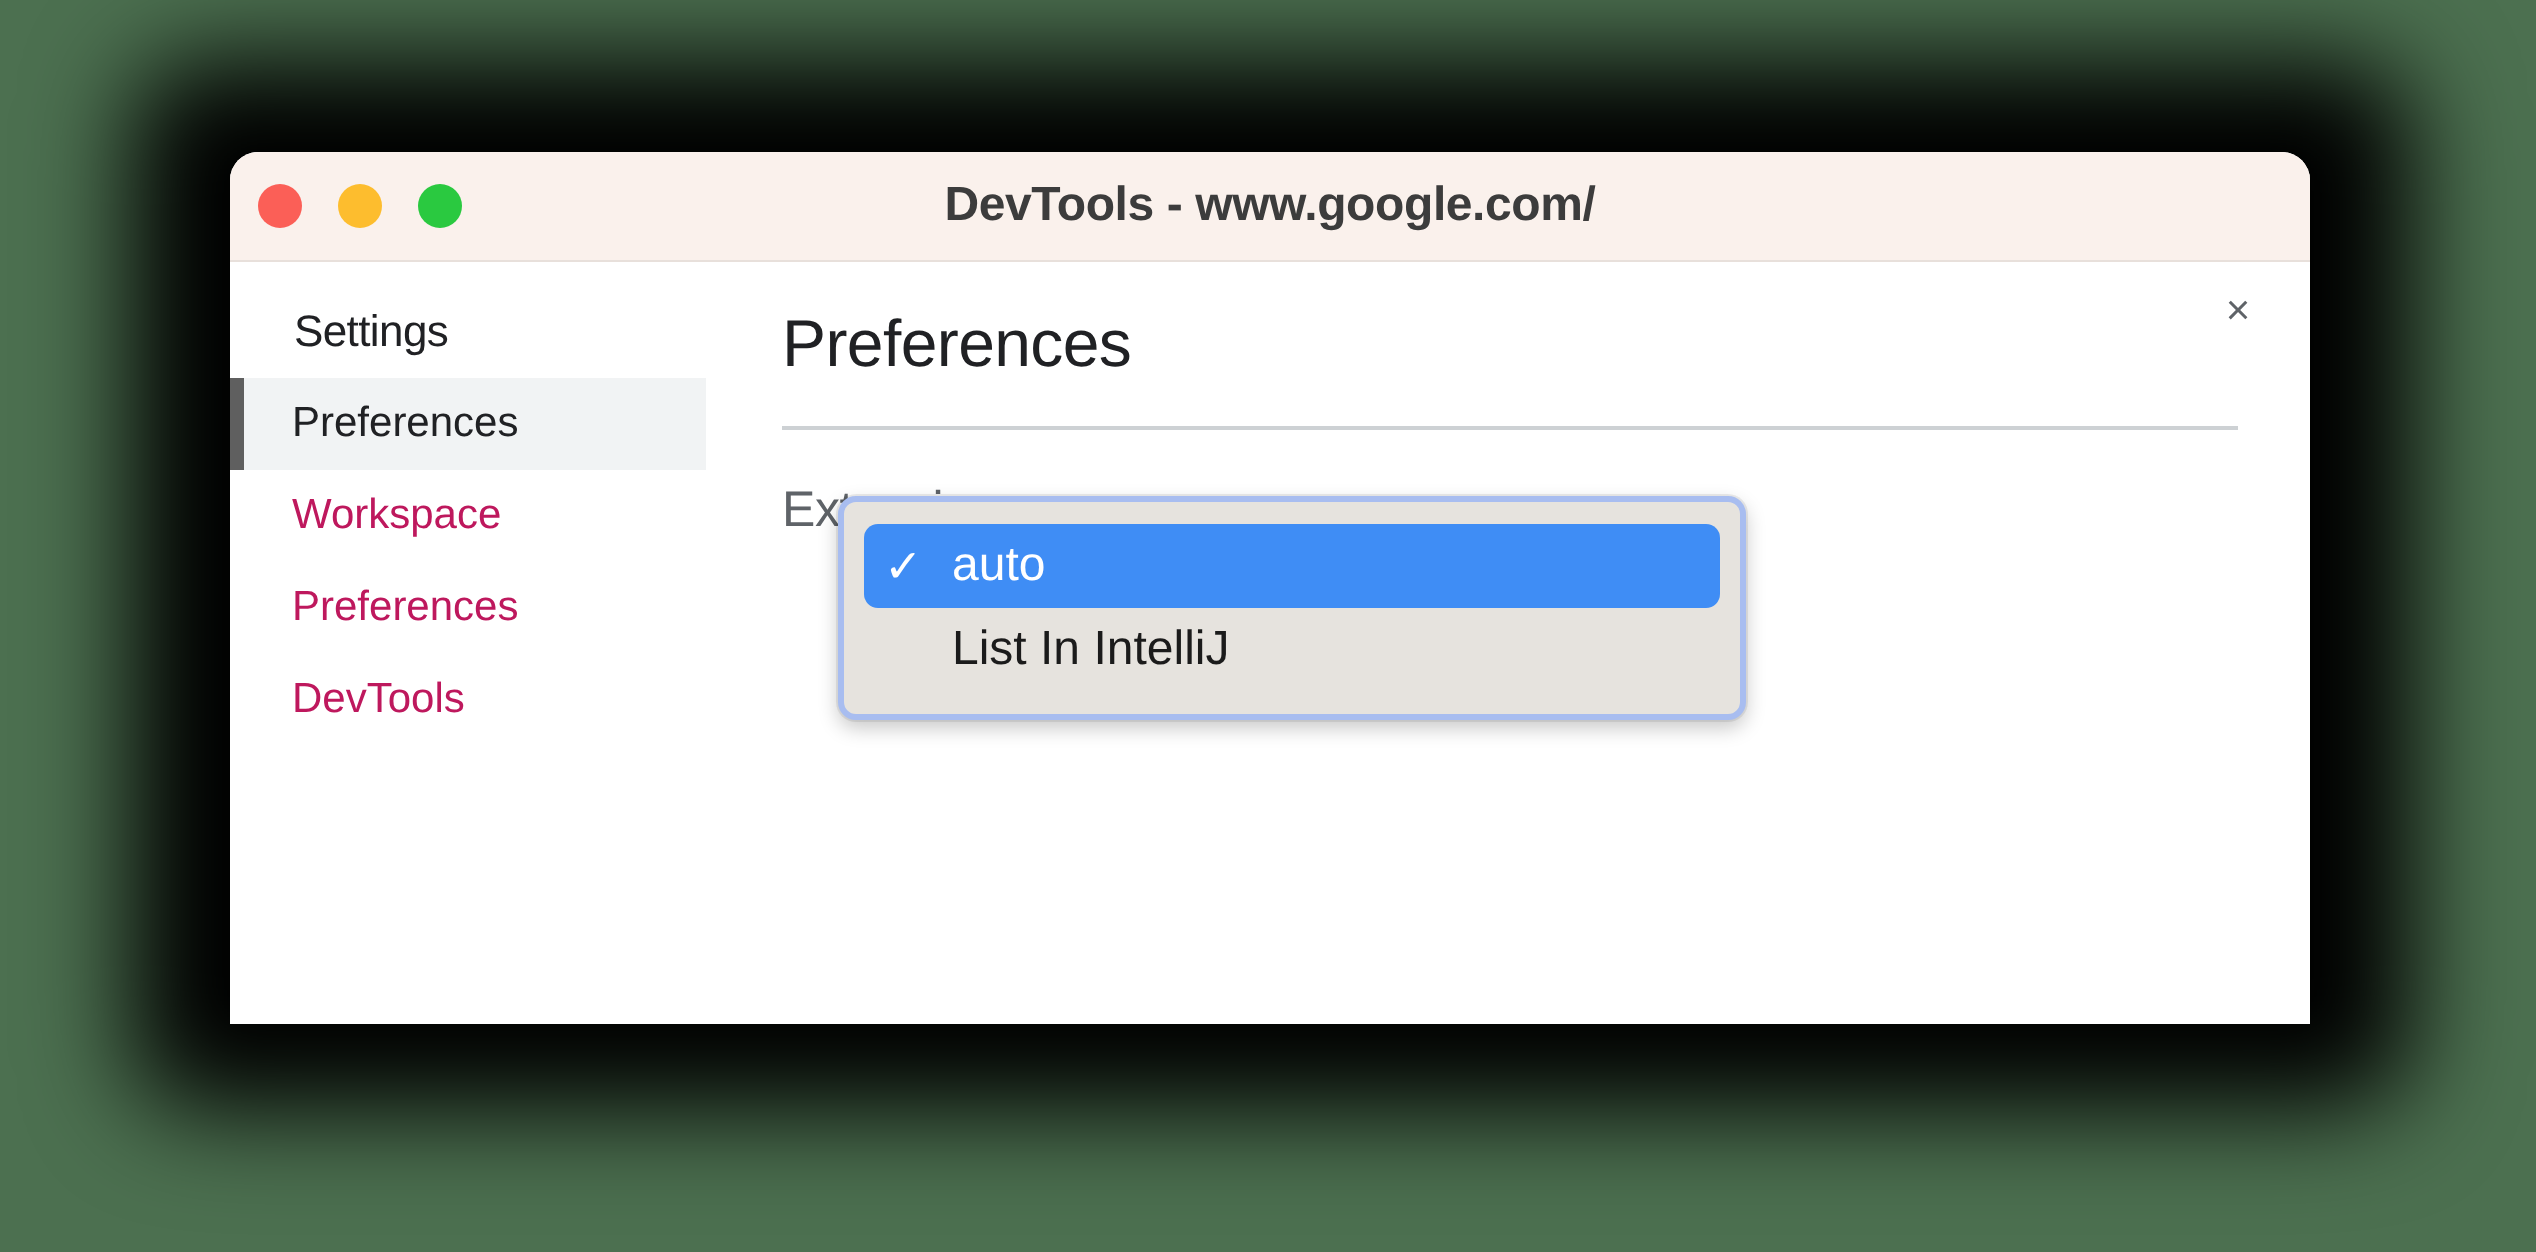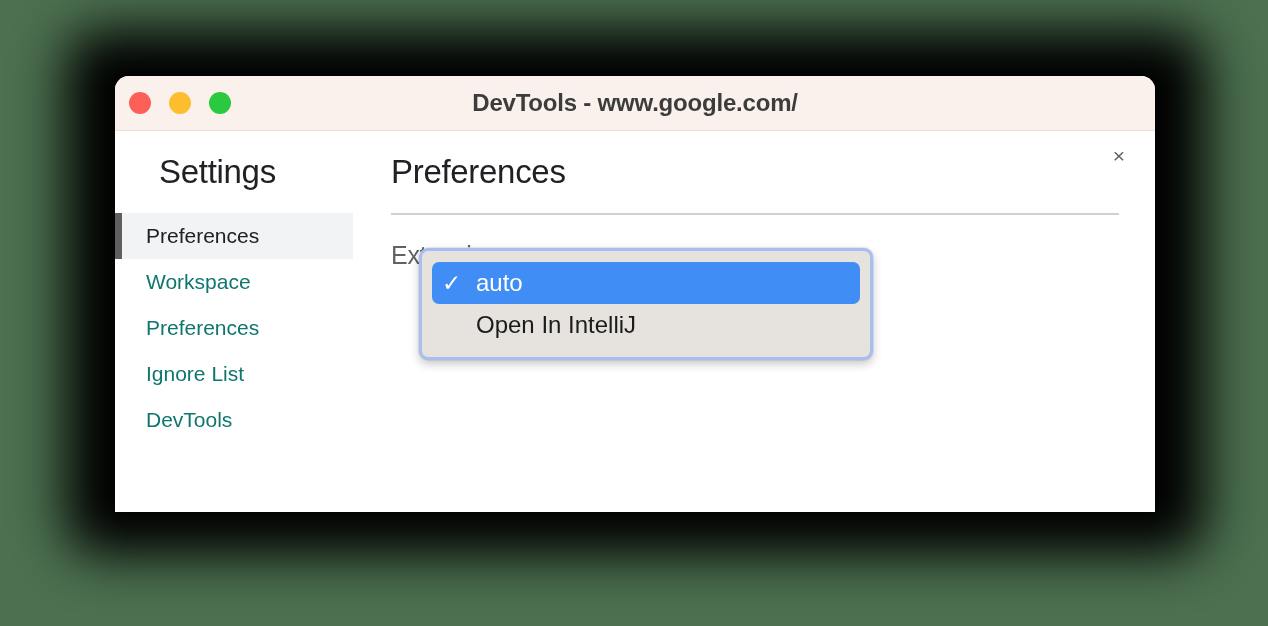--- a/index.html
+++ b/index.html
@@ -103,34 +103,34 @@
   }
 
   
   .sidebar {
     width: 238px;
     flex: 0 0 238px;
     padding-top: 22px;
     box-sizing: border-box;
   }
   .sidebar-title {
-    font-size: 33px;
-    color: #202124;
-    padding-left: 44px;
-    margin-bottom: 22px;
+    font-size: 22px;
+    color: #202124;
+    padding-left: 32px;
+    margin-bottom: 10px;
     letter-spacing: -0.3px;
   }
   .nav-item {
     position: relative;
     height: 46px;
     display: flex;
     align-items: center;
     padding-left: 31px;
     font-size: 21px;
-    color: #0f766e;
+    color: #be185d;
     cursor: pointer;
     box-sizing: border-box;
   }
   .nav-item.selected {
     background: #f1f3f4;
     color: #202124;
   }
   .nav-item.selected::before {
     content: "";
     position: absolute;
@@ -235,39 +235,36 @@
       <div class="nav-item selected">
         <span>Preferences</span>
       </div>
       <div class="nav-item">
         <span>Workspace</span>
       </div>
       <div class="nav-item">
         <span>Preferences</span>
       </div>
       <div class="nav-item">
-        <span>Ignore List</span>
-      </div>
-      <div class="nav-item">
         <span>DevTools</span>
       </div>
     </div>
 
     <div class="main">
       <div class="panel-title">Preferences</div>
       <div class="divider"></div>
       <div class="section-title">Extension</div>
       <div class="field-label">Link handling:</div>
 
       <div class="dropdown">
         <div class="dd-option selected">
           <span class="dd-check">✓</span>
           <span class="dd-label">auto</span>
         </div>
         <div class="dd-option">
           <span class="dd-check">✓</span>
-          <span class="dd-label">Open In IntelliJ</span>
+          <span class="dd-label">List In IntelliJ</span>
         </div>
       </div>
     </div>
 
   </div>
 </div>
 
 </body></html>

